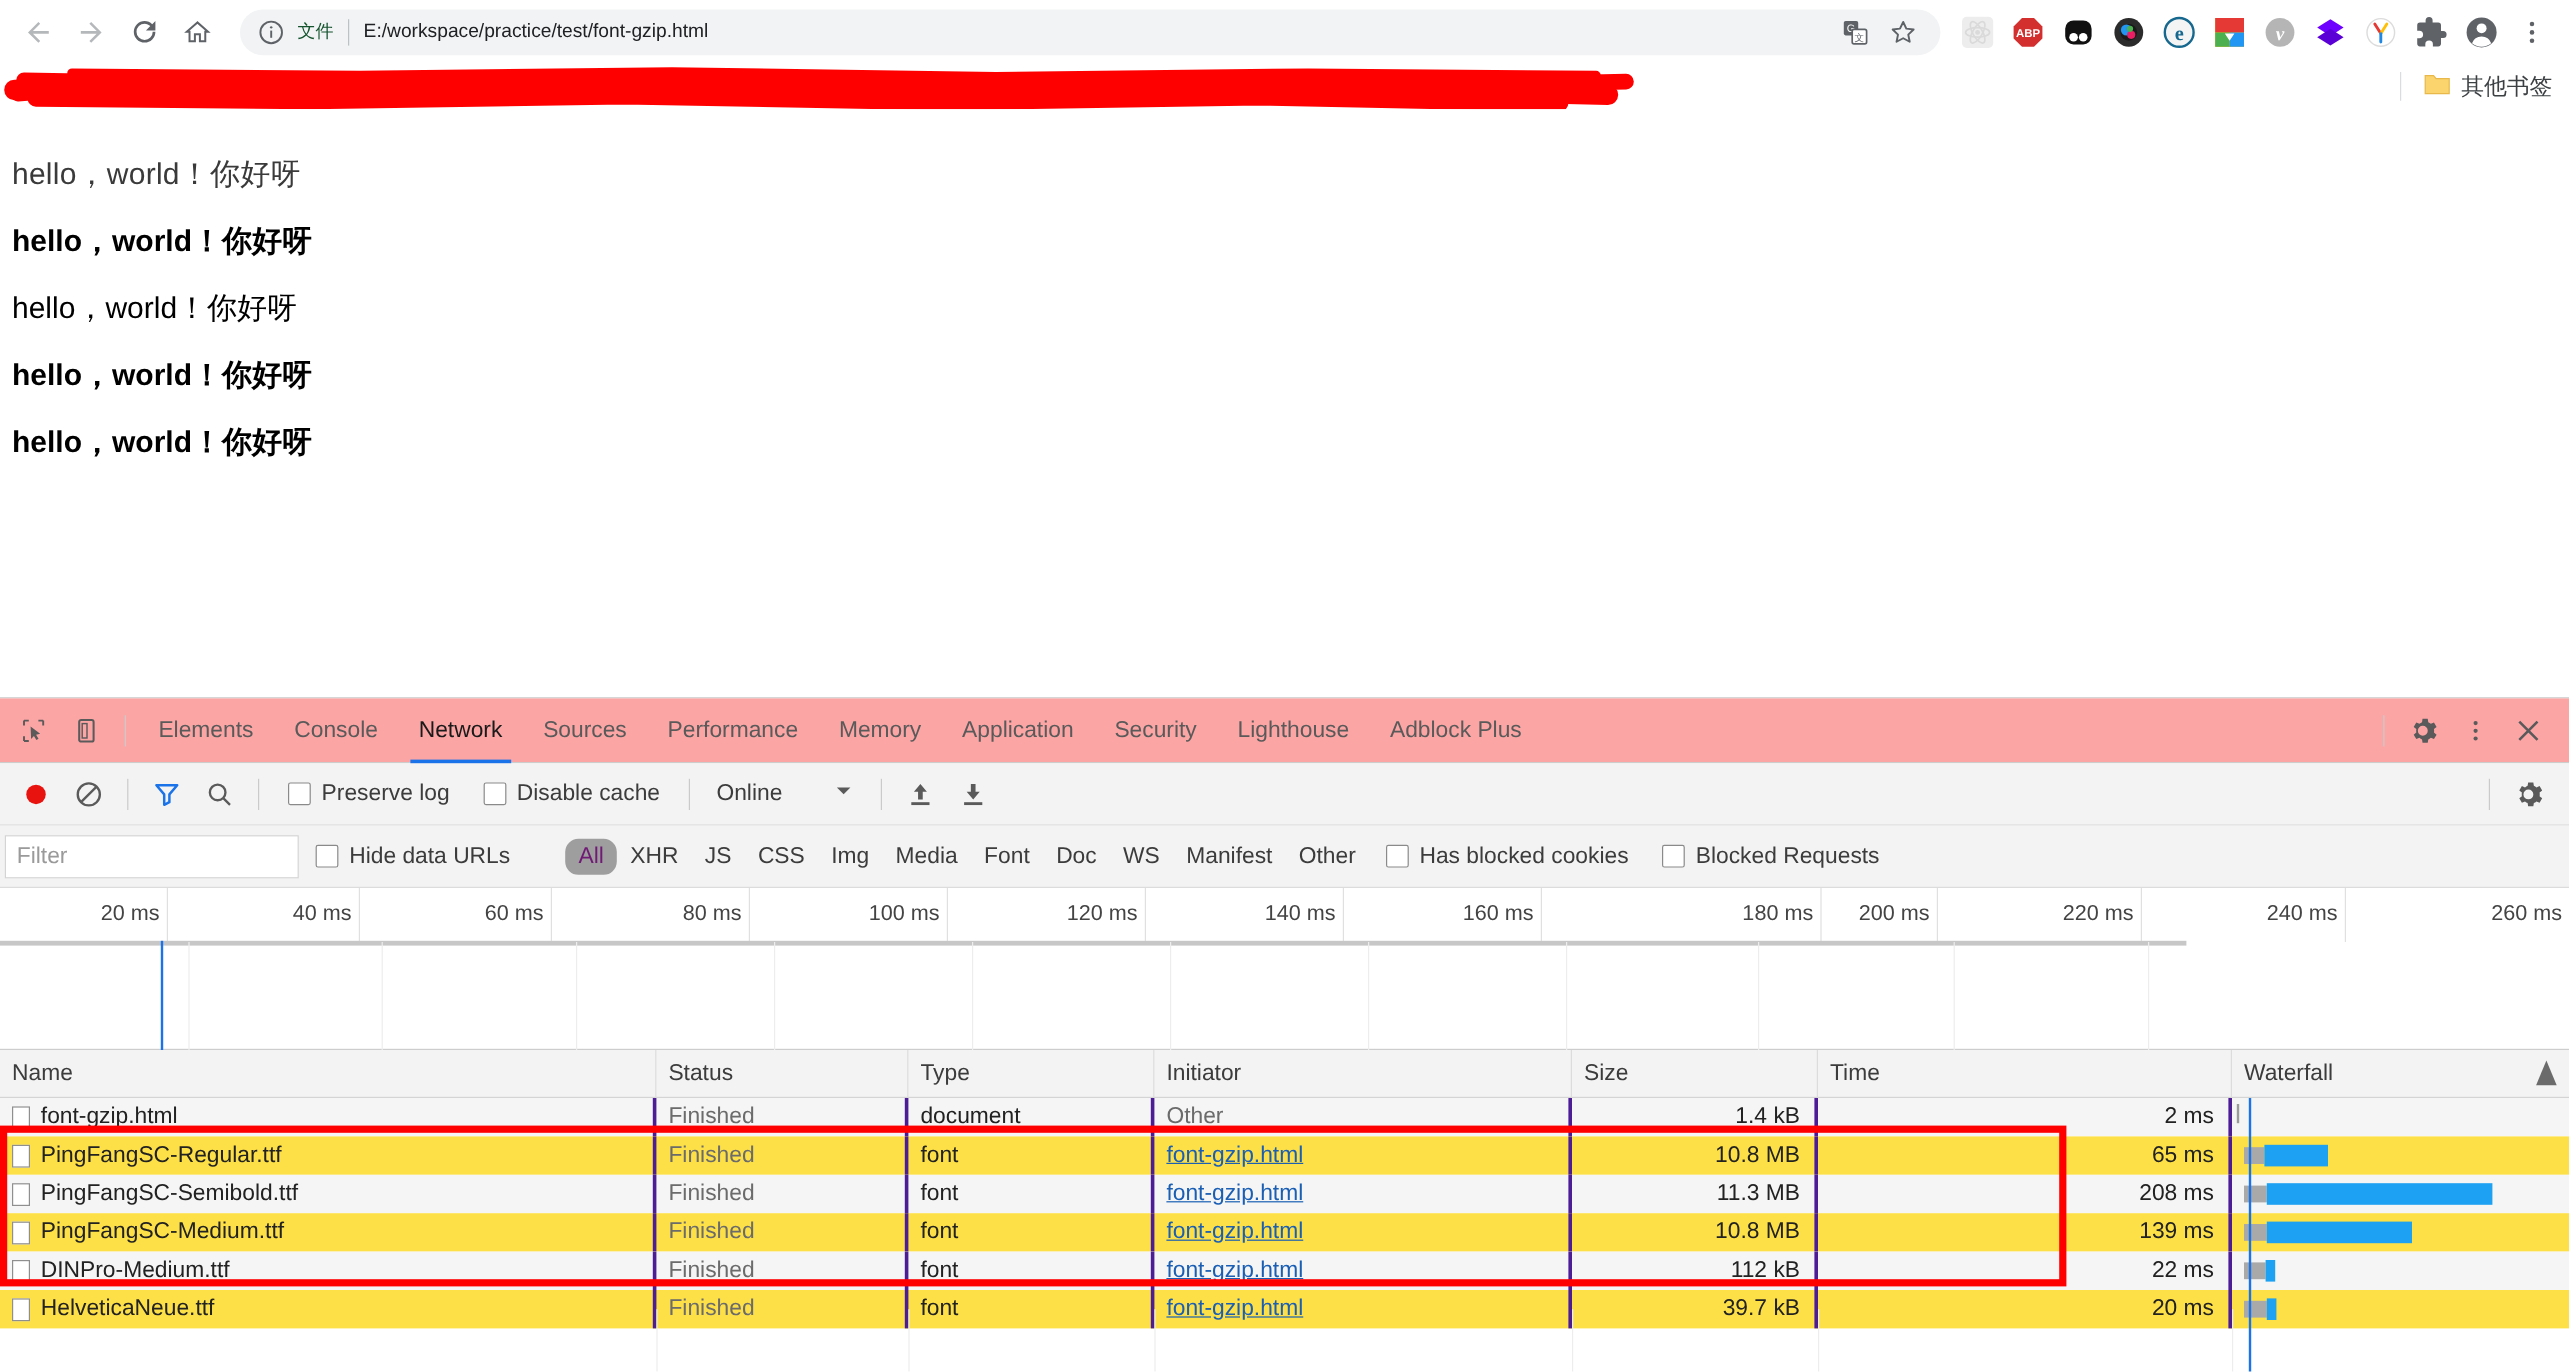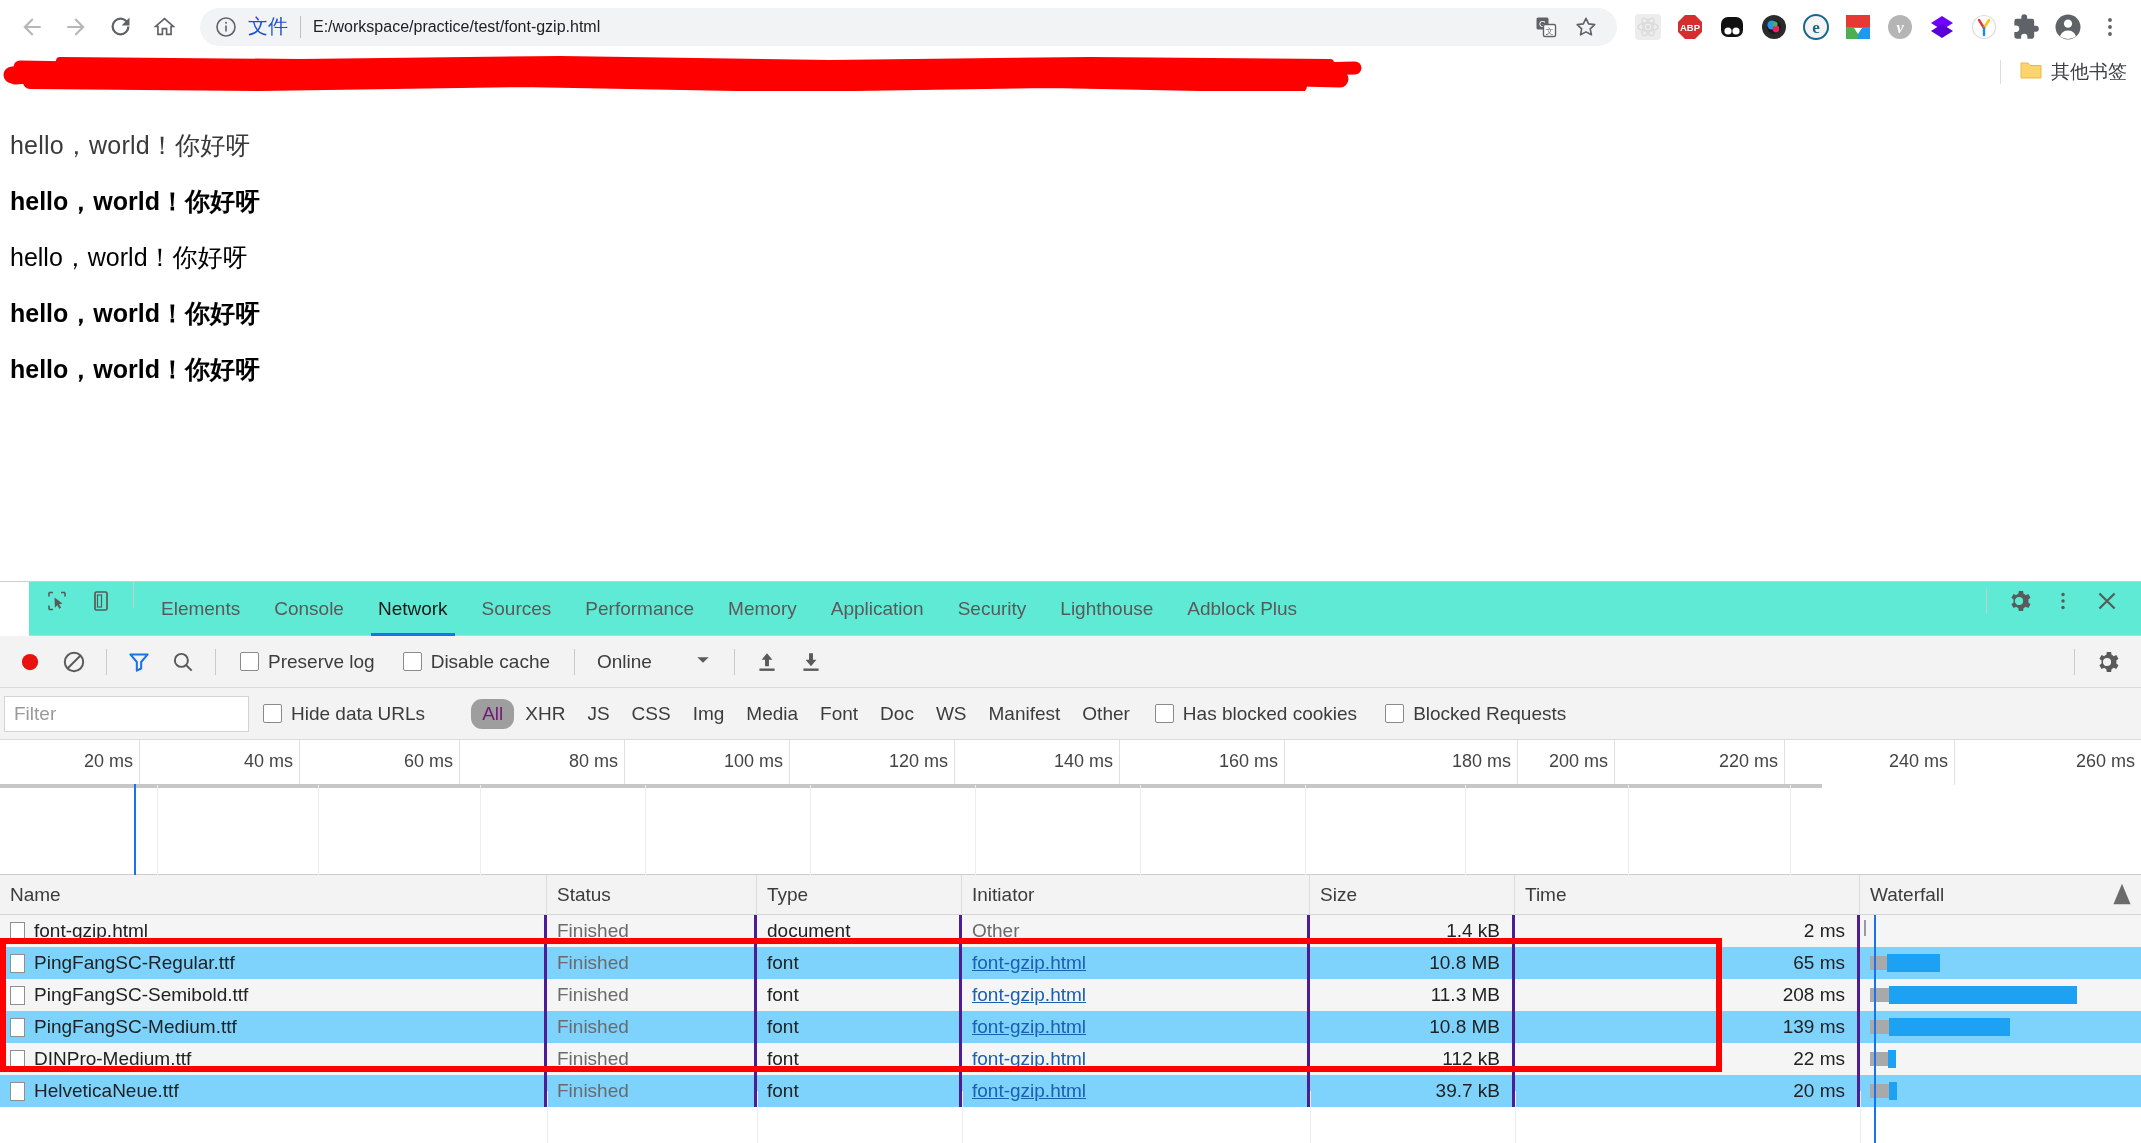--- a/index.html
+++ b/index.html
@@ -34,22 +34,22 @@
     margin: 0 10px 0 14px;
     background: #f1f3f4;
     border-radius: 19px;
     display: flex;
     align-items: center;
     padding: 0 14px;
     min-width: 0;
   }
   #site-info-icon { flex: 0 0 auto; margin-right: 10px; display:flex; }
   #file-label {
-    font-size: 20px;
-    color: #1d4ed8;
+    font-size: 15px;
+    color: #14532d;
     white-space: nowrap;
     flex: 0 0 auto;
   }
   #omni-sep {
     width: 1px; height: 22px; background: #bdc1c6;
     margin: 0 12px; flex: 0 0 auto;
   }
   #url-text {
     font-size: 16px;
     color: #202124;
@@ -113,25 +113,24 @@
   #devtools {
     border-top: 1px solid #cdcdcd;
     background: #ffffff;
     height: 585px;
     display: flex;
     flex-direction: column;
   }
 
   #dt-tabbar {
     height: 54px;
-    display: flex; align-items: flex-start;
-    background: #5eead4;
+    display: flex; align-items: center;
+    background: #fca5a5;
     border-bottom: 1px solid #cdcdcd;
     padding-left: 6px;
-    margin-left: 29px;
   }
   .dt-tool-btn {
     width: 38px; height: 38px;
     display:flex; align-items:center; justify-content:center;
     margin: 0 3px;
   }
   .dt-vsep { width: 1px; height: 26px; background: #cacaca; margin: 0 10px; }
   #dt-tabs { display: flex; align-items: center; height: 54px; }
   .dt-tab {
     height: 54px;
@@ -237,21 +236,21 @@
   #sort-arrow { position: absolute; right: 8px; top: 7px; }
 
   .trow {
     height: 32px;
     display: flex; align-items: center;
     font-size: 19px;
     color: #222;
     position: relative;
   }
   .trow.odd { background: #f5f5f5; }
-  .trow.even { background: #7dd3fc; }
+  .trow.even { background: #fde047; }
   .td { height: 32px; display:flex; align-items:center; padding-left: 10px; border-right: 3px solid #4c1d95; flex: 0 0 auto; overflow:hidden; }
   .td.right { justify-content: flex-end; padding-right: 12px; }
   .td.muted { color: #6b6b6b; }
   .td-name { display: flex; align-items: center; gap: 9px; }
   .file-glyph {
     width: 15px; height: 19px;
     border: 1px solid #8f8f8f;
     background: #fff;
     flex: 0 0 auto;
   }

